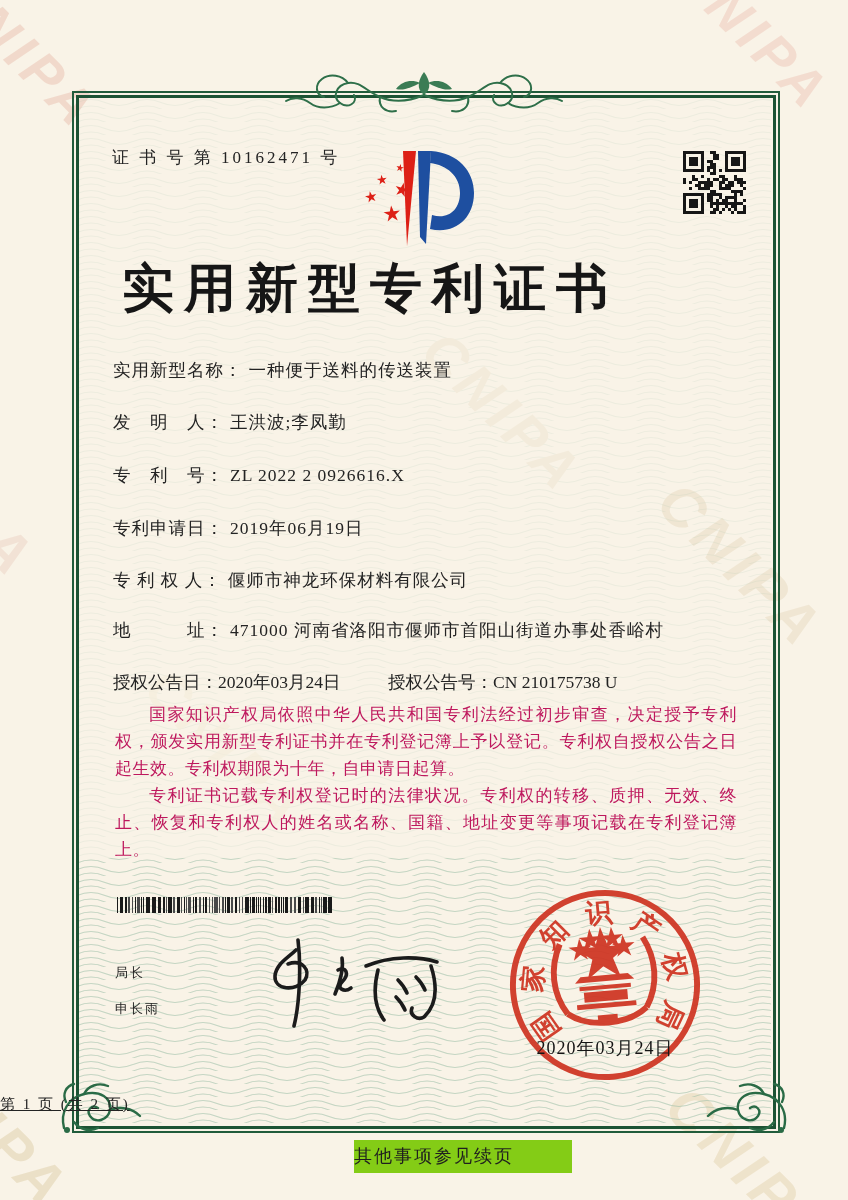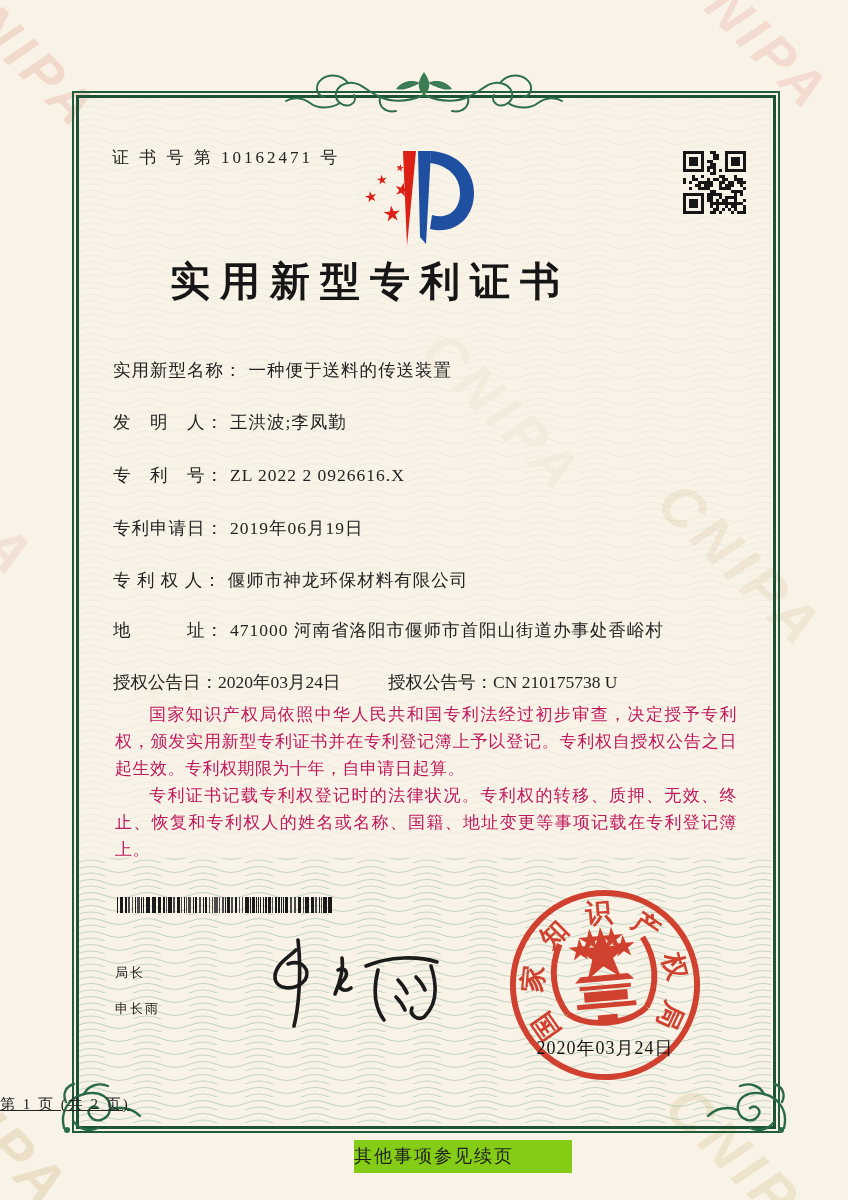--- a/index.html
+++ b/index.html
@@ -22,21 +22,21 @@
          border:2px solid #215c3b;z-index:2;}
   .frame-inner{position:absolute;inset:2px;border:3px solid #1c5334;}
   .guilloche{position:absolute;left:77px;top:96px;z-index:2;}
   .ornament{position:absolute;z-index:5;}
   
   .content{position:absolute;inset:0;z-index:5;}
   .certno{position:absolute;left:112px;top:146px;font-size:17px;letter-spacing:3px;}
   .logo{position:absolute;left:350px;top:145px;}
   .qr{position:absolute;left:683px;top:151px;}
   .title{position:absolute;left:0;top:254px;width:740px;text-align:center;
-         font-size:40px;font-weight:bold;letter-spacing:10px;color:#161616;}
+         font-size:52px;font-weight:bold;letter-spacing:10px;color:#161616;}
   .frow{position:absolute;left:113px;font-size:17.5px;white-space:nowrap;}
   .frow .flabel{letter-spacing:1px;}
   .frow .fvalue{margin-left:6px;letter-spacing:1px;}
   .r0{top:358px}.r1{top:410px}.r2{top:463px}.r3{top:516px}.r4{top:568px}.r5{top:618px}
   .grant{position:absolute;top:670px;left:113px;font-size:17.5px;white-space:nowrap;text-align:right;}
   .grant .g2{position:absolute;left:275px;top:0;}
   .paras{position:absolute;left:115px;top:701px;width:622px;font-size:17px;
          line-height:27px;letter-spacing:.5px;text-align:justify;color:#be185d;}
   .paras p{margin:0;text-indent:2em;}
   .barcode{position:absolute;left:117px;top:897px;}

